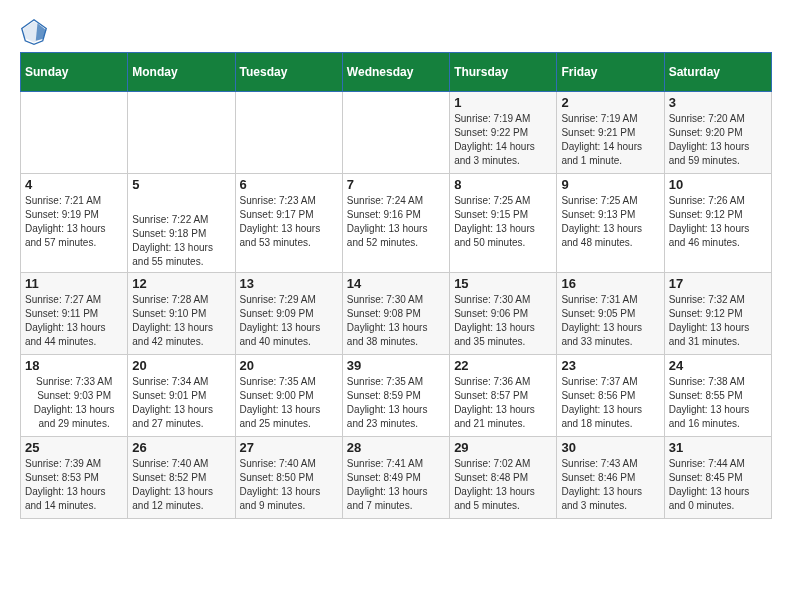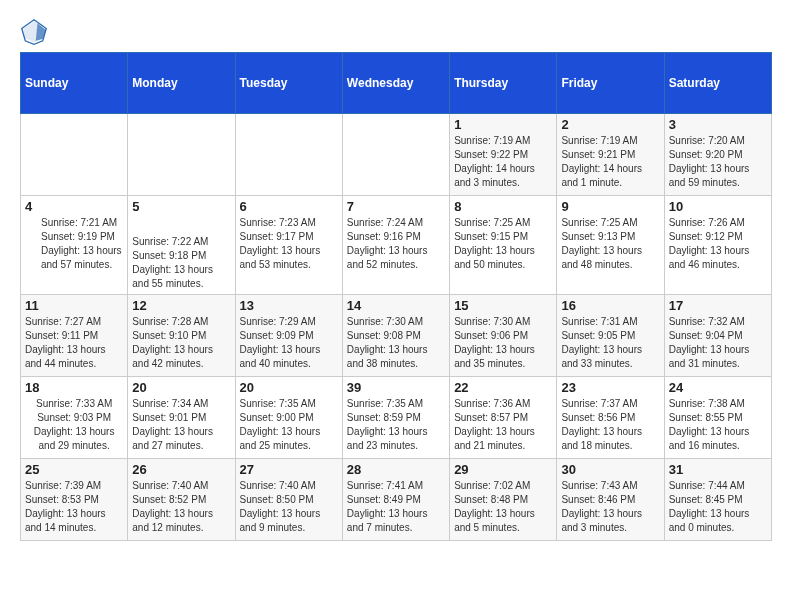--- a/index.html
+++ b/index.html
@@ -51,25 +51,25 @@
     .sub-title {
       font-size: 16px;
       color: #444;
     }
     table {
       width: 100%;
       border-collapse: collapse;
       table-layout: fixed;
     }
     thead th {
-      background-color: #1d4ed8;
+      background-color: #15803d;
       color: #fff;
       font-size: 12px;
       font-weight: bold;
-      padding: 23px 4px;
+      padding: 12px 4px;
       text-align: left;
       border: 1px solid #2e6db4;
     }
     tbody tr {
       vertical-align: top;
     }
     tbody td {
       border: 1px solid #ccc;
       padding: 3px 4px;
       font-size: 9.5px;
@@ -154,21 +154,21 @@
             <span class="day-number">3</span>
             <div class="cell-text" style="white-space: pre-line;">Sunrise: 7:20 AM
 Sunset: 9:20 PM
 Daylight: 13 hours
 and 59 minutes.</div>
           </td>
         </tr>
         <tr>
           <td>
             <span class="day-number">4</span>
-            <div class="cell-text" style="white-space: pre-line; margin-left: 16px;">Sunrise: 7:21 AM
+            <div class="cell-text" style="white-space: pre-line;">Sunrise: 7:21 AM
 Sunset: 9:19 PM
 Daylight: 13 hours
 and 57 minutes.</div>
           </td>
           <td>
             <span class="day-number">5</span>
             <div class="cell-text" style="white-space: pre-line; margin-top: 21px;">Sunrise: 7:22 AM
 Sunset: 9:18 PM
 Daylight: 13 hours
 and 55 minutes.</div>
@@ -248,21 +248,21 @@
           <td>
             <span class="day-number">16</span>
             <div class="cell-text" style="white-space: pre-line;">Sunrise: 7:31 AM
 Sunset: 9:05 PM
 Daylight: 13 hours
 and 33 minutes.</div>
           </td>
           <td>
             <span class="day-number">17</span>
             <div class="cell-text" style="white-space: pre-line;">Sunrise: 7:32 AM
-Sunset: 9:04 PM
+Sunset: 9:12 PM
 Daylight: 13 hours
 and 31 minutes.</div>
           </td>
         </tr>
         <tr>
           <td>
             <span class="day-number">18</span>
             <div class="cell-text" style="white-space: pre-line; text-align: center;">Sunrise: 7:33 AM
 Sunset: 9:03 PM
 Daylight: 13 hours

